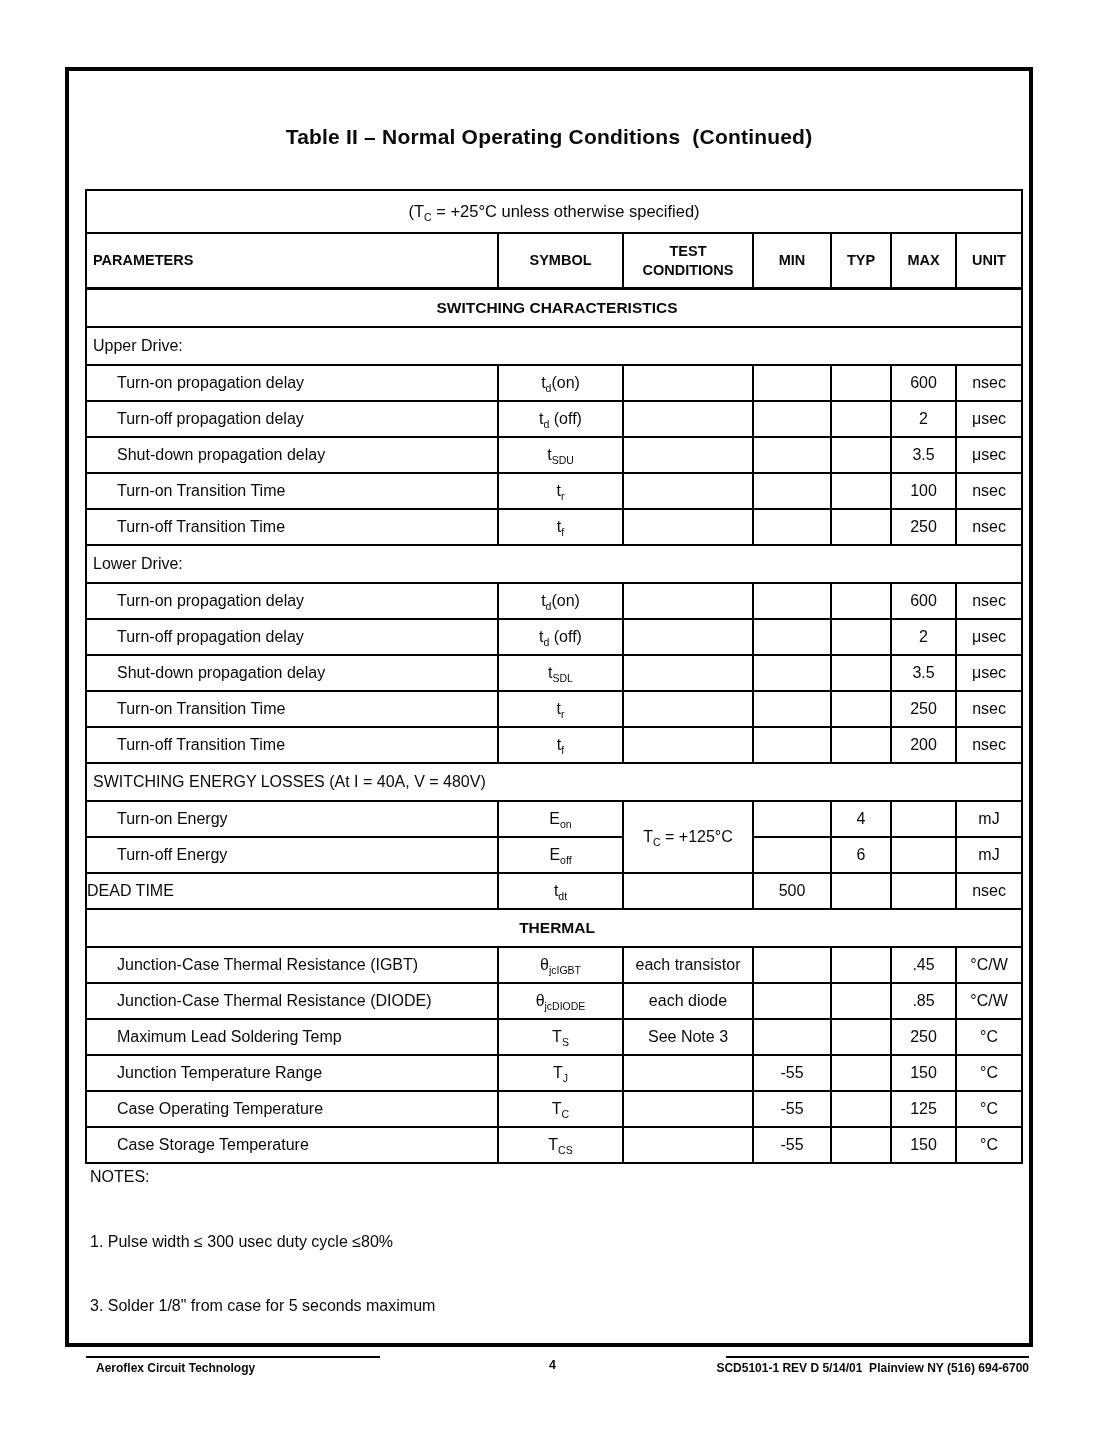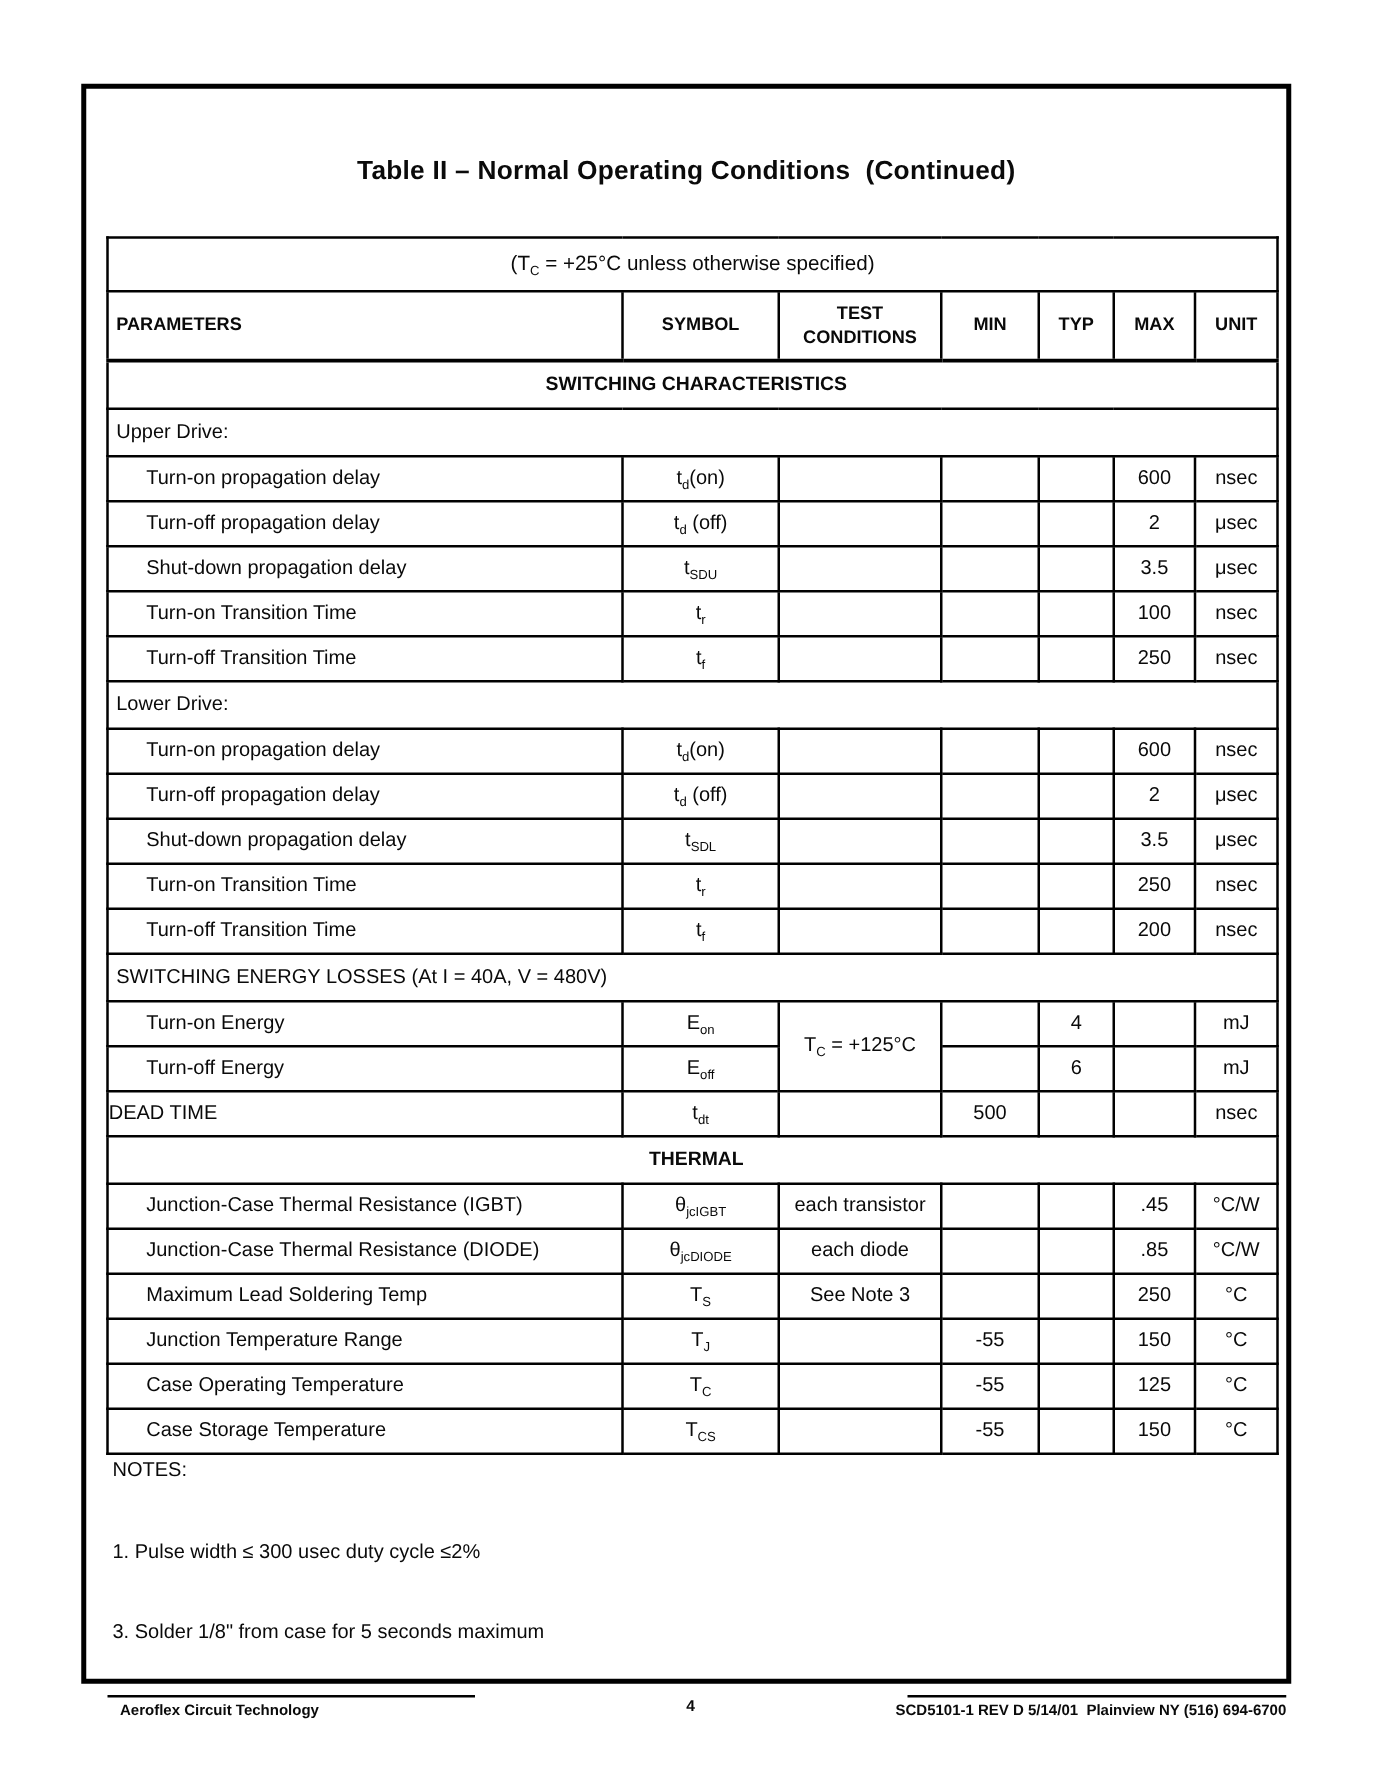--- a/index.html
+++ b/index.html
@@ -339,21 +339,21 @@
             <td class="min-cell">-55</td>
             <td class="typ-cell"></td>
             <td class="max-cell">150</td>
             <td class="unit-cell">°C</td>
           </tr>
         </tbody>
     </table>
 
     <div class="notes">
       <div>NOTES:</div>
-      <div>1. Pulse width ≤ 300 usec duty cycle ≤2%</div>
+      <div>1. Pulse width ≤ 300 usec duty cycle ≤80%</div>
       <div>3. Solder 1/8" from case for 5 seconds maximum</div>
     </div>
   </div>
 
   <div class="rule rule-left"></div>
   <div class="rule rule-right"></div>
   <div class="footer-left">Aeroflex Circuit Technology</div>
   <div class="footer-page">4</div>
   <div class="footer-right">SCD5101-1 REV D 5/14/01  Plainview NY (516) 694-6700</div>
 </div>

